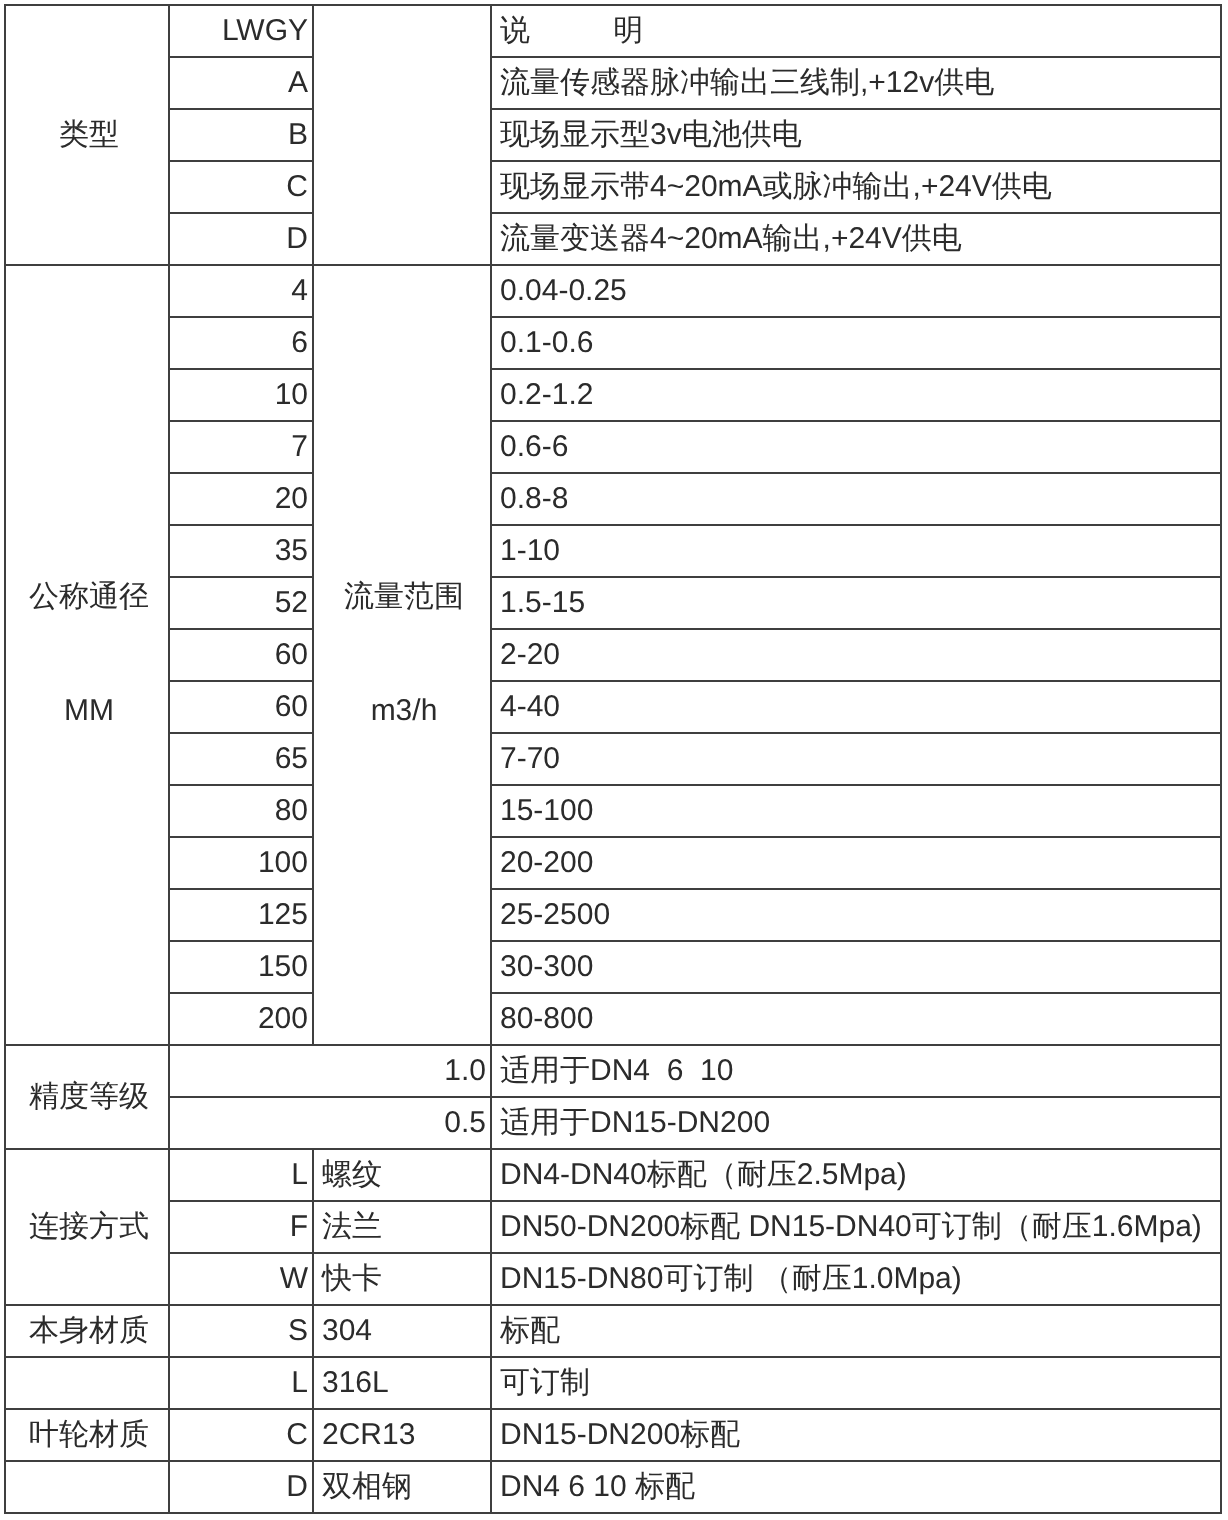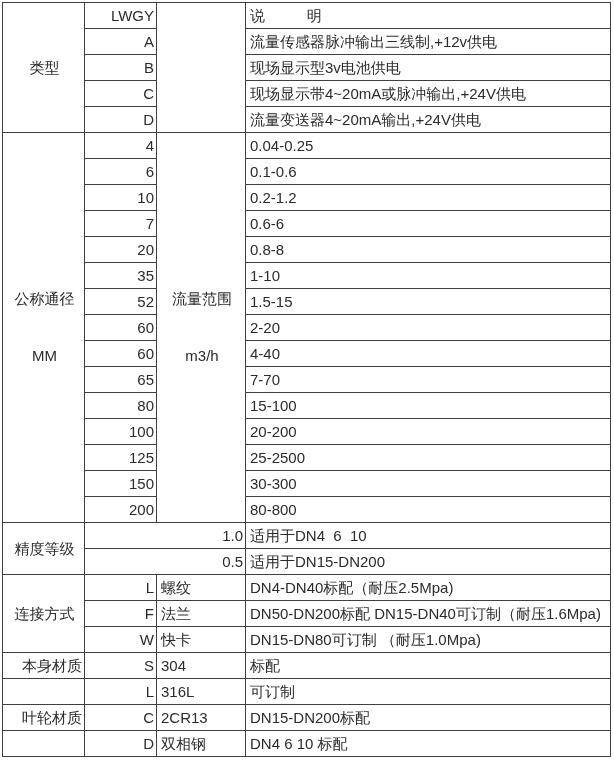--- a/index.html
+++ b/index.html
@@ -29,21 +29,21 @@
   }
   td.ctr {
     text-align: right;
     padding: 0;
   }
   td.lbl {
     text-align: center;
     padding: 0;
   }
   td.lbl-left {
-    text-align: right;
+    text-align: center;
     padding-left: 3px;
   }
   td .stack-line {
     text-align: center;
     line-height: 1.35;
   }
 </style>
 </head>
 <body>
 

